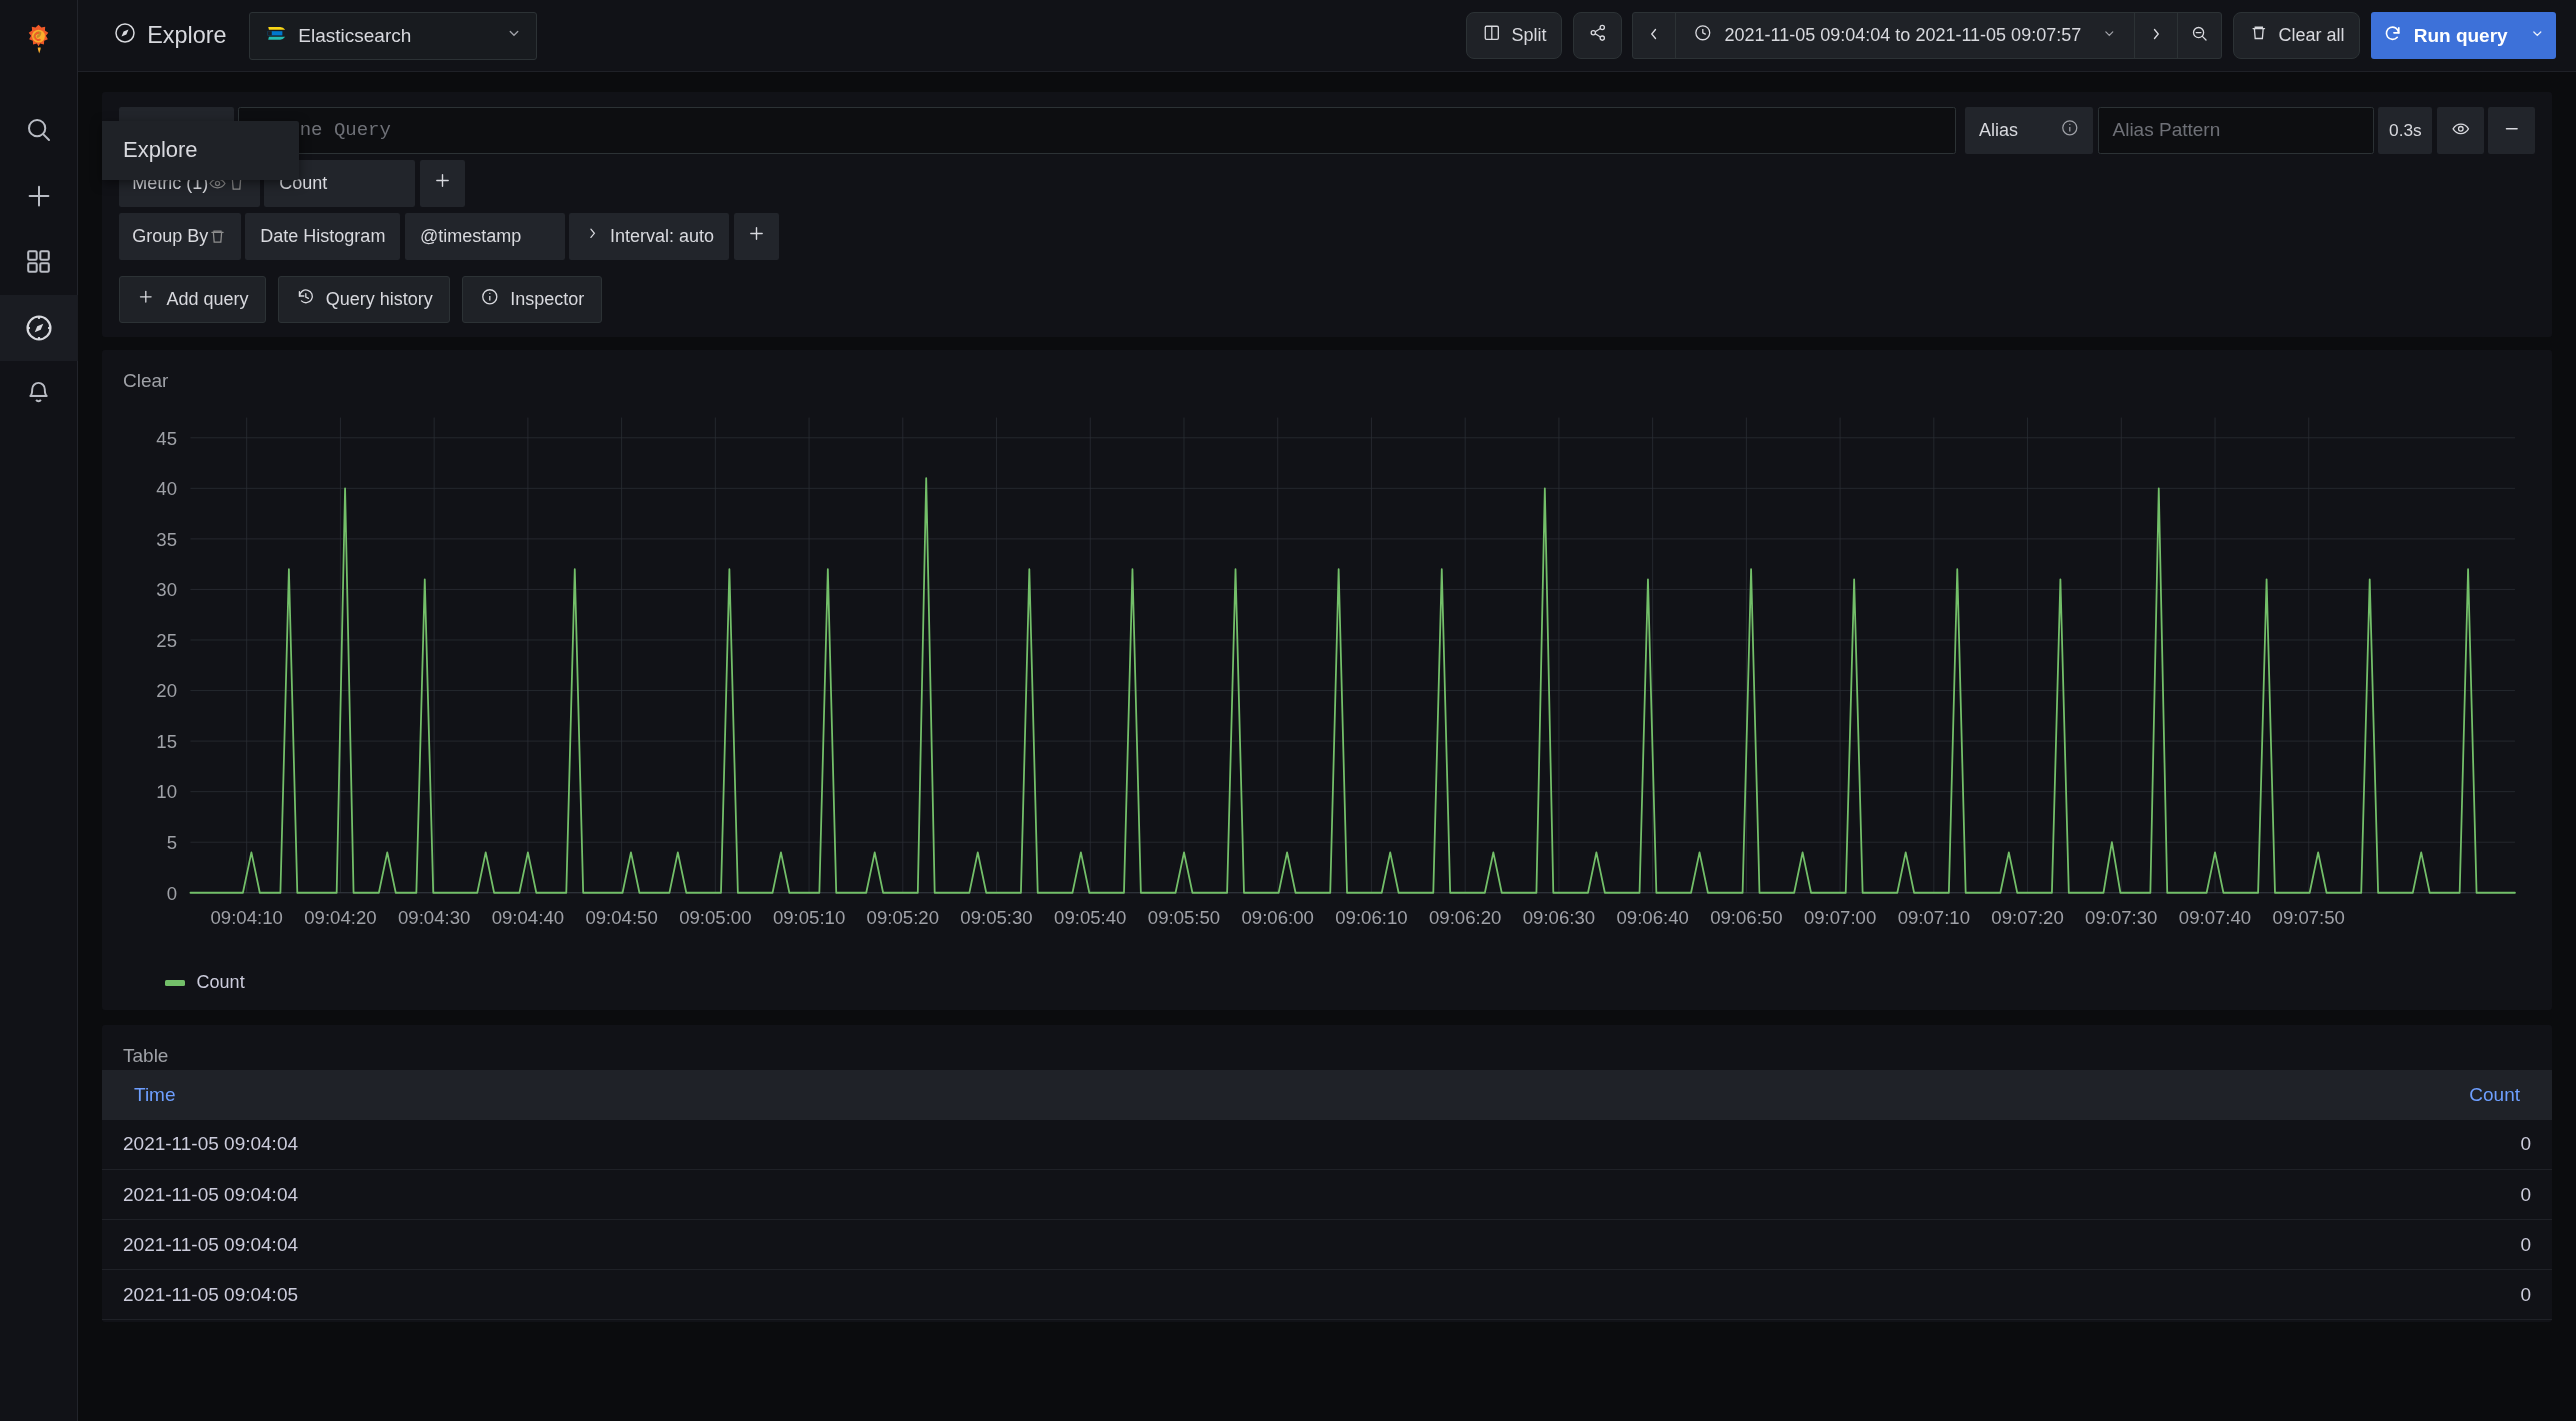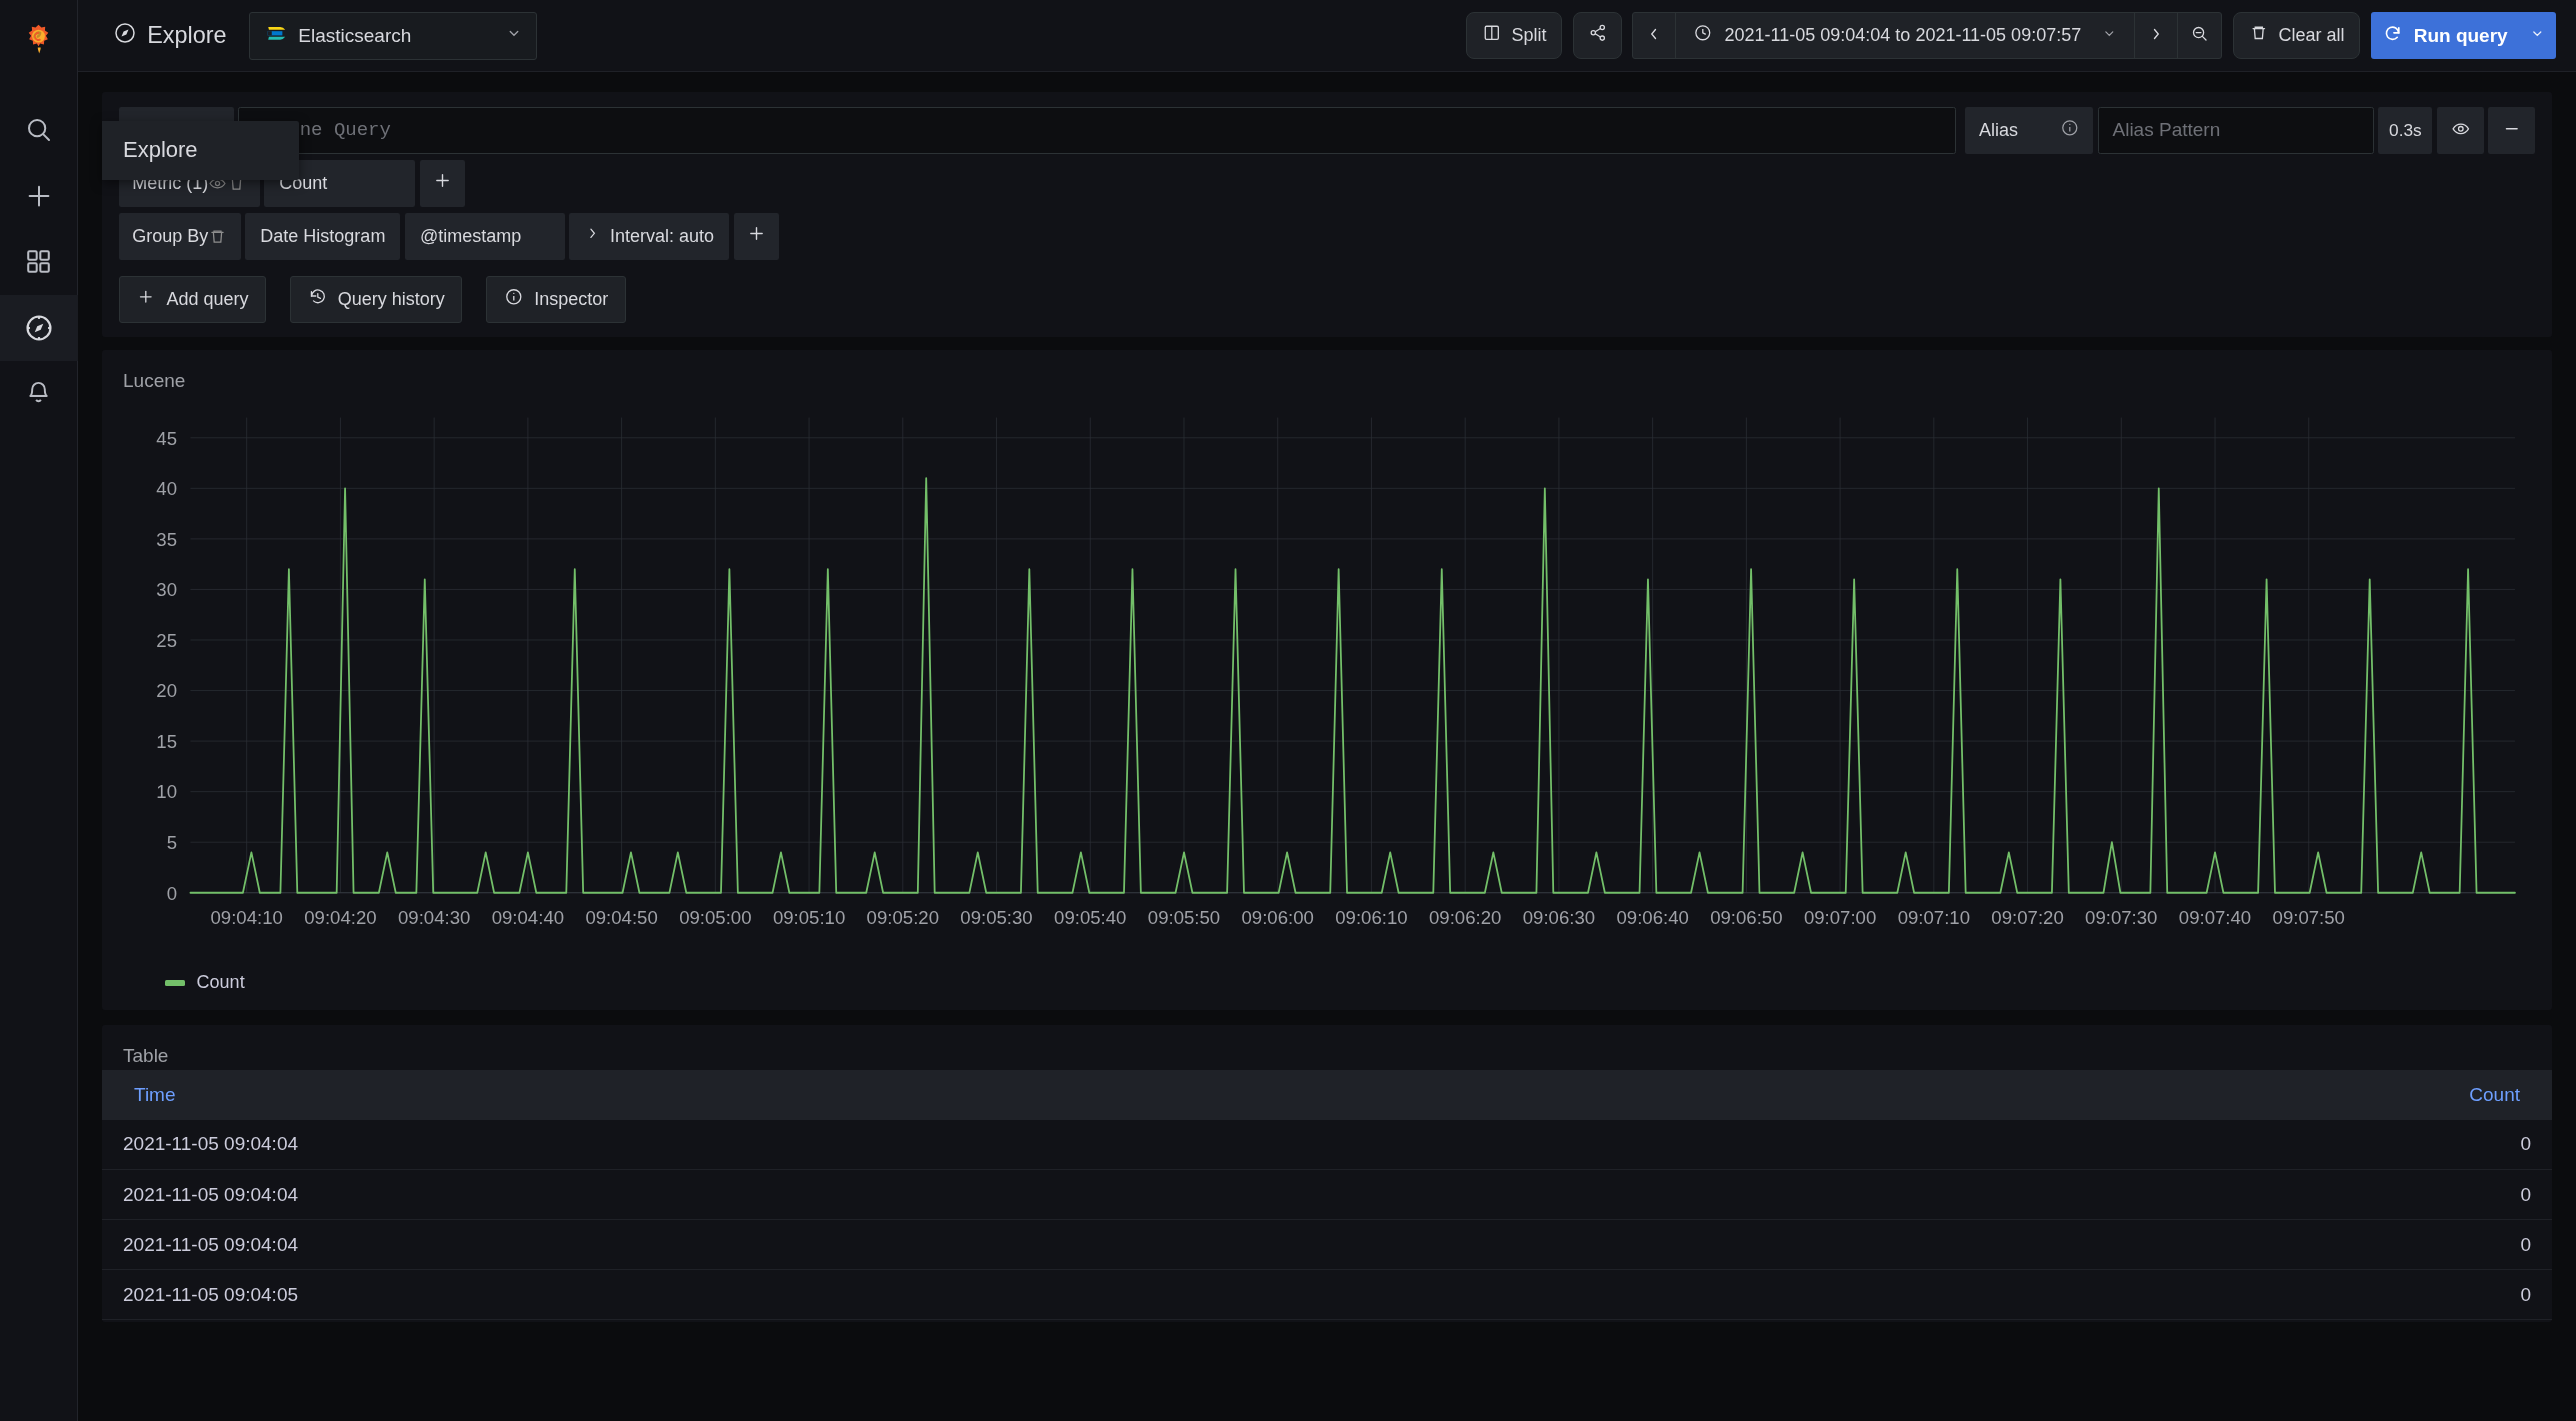--- a/index.html
+++ b/index.html
@@ -123,21 +123,21 @@
   }
   .alias-input {
     width: 276px; height: 47px; background: #0d0e11; border: 0.8px solid #2c3235; border-radius: 2.3px;
     display: flex; align-items: center; padding: 0 13.6px; font-size: 19px; color: #6e7077;
   }
   .qtiming { background: #22252b; border-radius: 2.3px; height: 47px; min-width: 54px;
              display: flex; align-items: center; justify-content: center; font-size: 17.3px; color: #d8d9de; }
   .qicon-btn { background: #22252b; border-radius: 2.3px; height: 47px; width: 47px;
                display: flex; align-items: center; justify-content: center; color: #d8d9de; }
 
-  .qactions { display: flex; align-items: flex-start; gap: 24px; margin-top: 16.6px; }
+  .qactions { display: flex; align-items: flex-start; gap: 12px; margin-top: 16.6px; }
   .action-btn {
     height: 47px; background: #1f2227; border: 0.8px solid #2c3235; border-radius: 3px;
     display: flex; align-items: center; gap: 10.6px; padding: 0 16.6px;
     font-size: 18px; color: #d8d9de; white-space: nowrap;
   }
 
   
   .explore-flyout {
     position: absolute;
     left: 0px; top: 29px;
@@ -512,21 +512,21 @@
             <span>Inspector</span>
           </div>
         </div>
 
         <div class="explore-flyout">
           <span>Explore</span>
         </div>
       </section>
 
       <section class="panel">
-        <div class="panel-title">Lucene</div>
+        <div class="panel-title">Clear</div>
         <div class="graph-body">
           <svg class="graph-svg" id="graph-svg" viewBox="0 0 3240 700" preserveAspectRatio="none">
               <line x1="92" y1="644" x2="3216" y2="644" stroke="#2b2f36" stroke-width="1"></line>
               <text x="74" y="653" text-anchor="end" fill="#9fa1a7" font-size="25" font-family="&quot;Liberation Sans&quot;, sans-serif">0</text>
               <line x1="92" y1="576.9787234042553" x2="3216" y2="576.9787234042553" stroke="#2b2f36" stroke-width="1"></line>
               <text x="74" y="585.9787234042553" text-anchor="end" fill="#9fa1a7" font-size="25" font-family="&quot;Liberation Sans&quot;, sans-serif">5</text>
               <line x1="92" y1="509.95744680851067" x2="3216" y2="509.95744680851067" stroke="#2b2f36" stroke-width="1"></line>
               <text x="74" y="518.9574468085107" text-anchor="end" fill="#9fa1a7" font-size="25" font-family="&quot;Liberation Sans&quot;, sans-serif">10</text>
               <line x1="92" y1="442.93617021276594" x2="3216" y2="442.93617021276594" stroke="#2b2f36" stroke-width="1"></line>
               <text x="74" y="451.93617021276594" text-anchor="end" fill="#9fa1a7" font-size="25" font-family="&quot;Liberation Sans&quot;, sans-serif">15</text>

